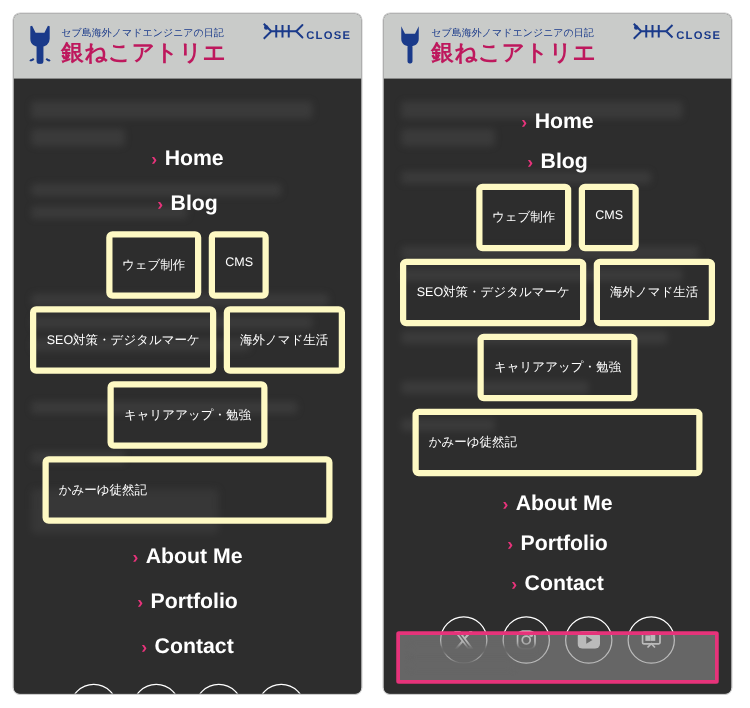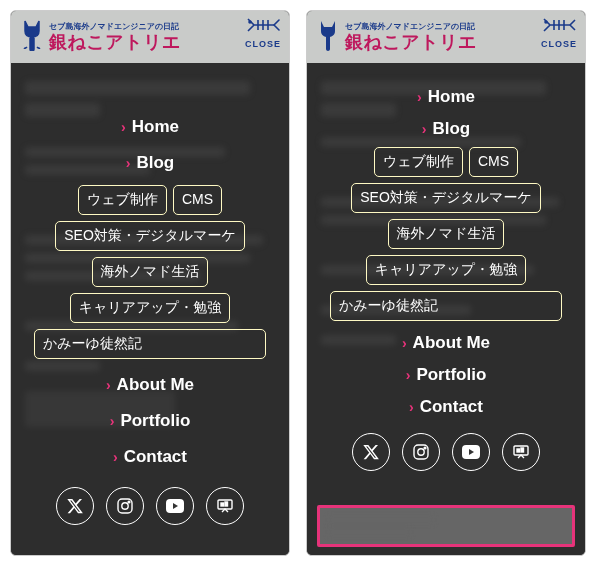--- a/index.html
+++ b/index.html
@@ -37,41 +37,41 @@
     gap: 4px;
   }
   .brand-text {
     display: flex;
     flex-direction: column;
     line-height: 1;
   }
   .brand-tag {
     font-size: 8px;
     color: #1a3a8a;
-    font-weight: 700;
+    font-weight: 400;
     margin-bottom: 2px;
   }
   .brand-logo {
     font-size: 18px;
     color: #be185d;
     font-weight: 700;
     letter-spacing: 0.5px;
     display: flex;
     align-items: center;
     gap: 2px;
   }
   .cat-icon {
     display: inline-block;
   }
   .close-area {
     position: absolute;
     right: 8px;
     top: 6px;
     display: flex;
-    flex-direction: column;
+    flex-direction: row;
     align-items: center;
     gap: 2px;
     cursor: pointer;
   }
   .fish-icon {
     color: #1a3a8a;
   }
   .close-label {
     font-size: 9px;
     color: #1a3a8a;
@@ -125,24 +125,24 @@
   }
   .tags {
     display: flex;
     flex-wrap: wrap;
     gap: 6px;
     justify-content: center;
     padding: 0 10px;
     margin-top: -4px;
   }
   .tag {
-    border: 1px solid #fef9c3;
+    border: 5px solid #fef9c3;
     color: #fff;
-    font-size: 14px;
-    padding: 5px 8px;
+    font-size: 10px;
+    padding: 15px 8px;
     border-radius: 5px;
     cursor: pointer;
     white-space: nowrap;
   }
   .tag.wide {
     flex-basis: 90%;
     text-align: left;
   }
   .socials {
     display: flex;

